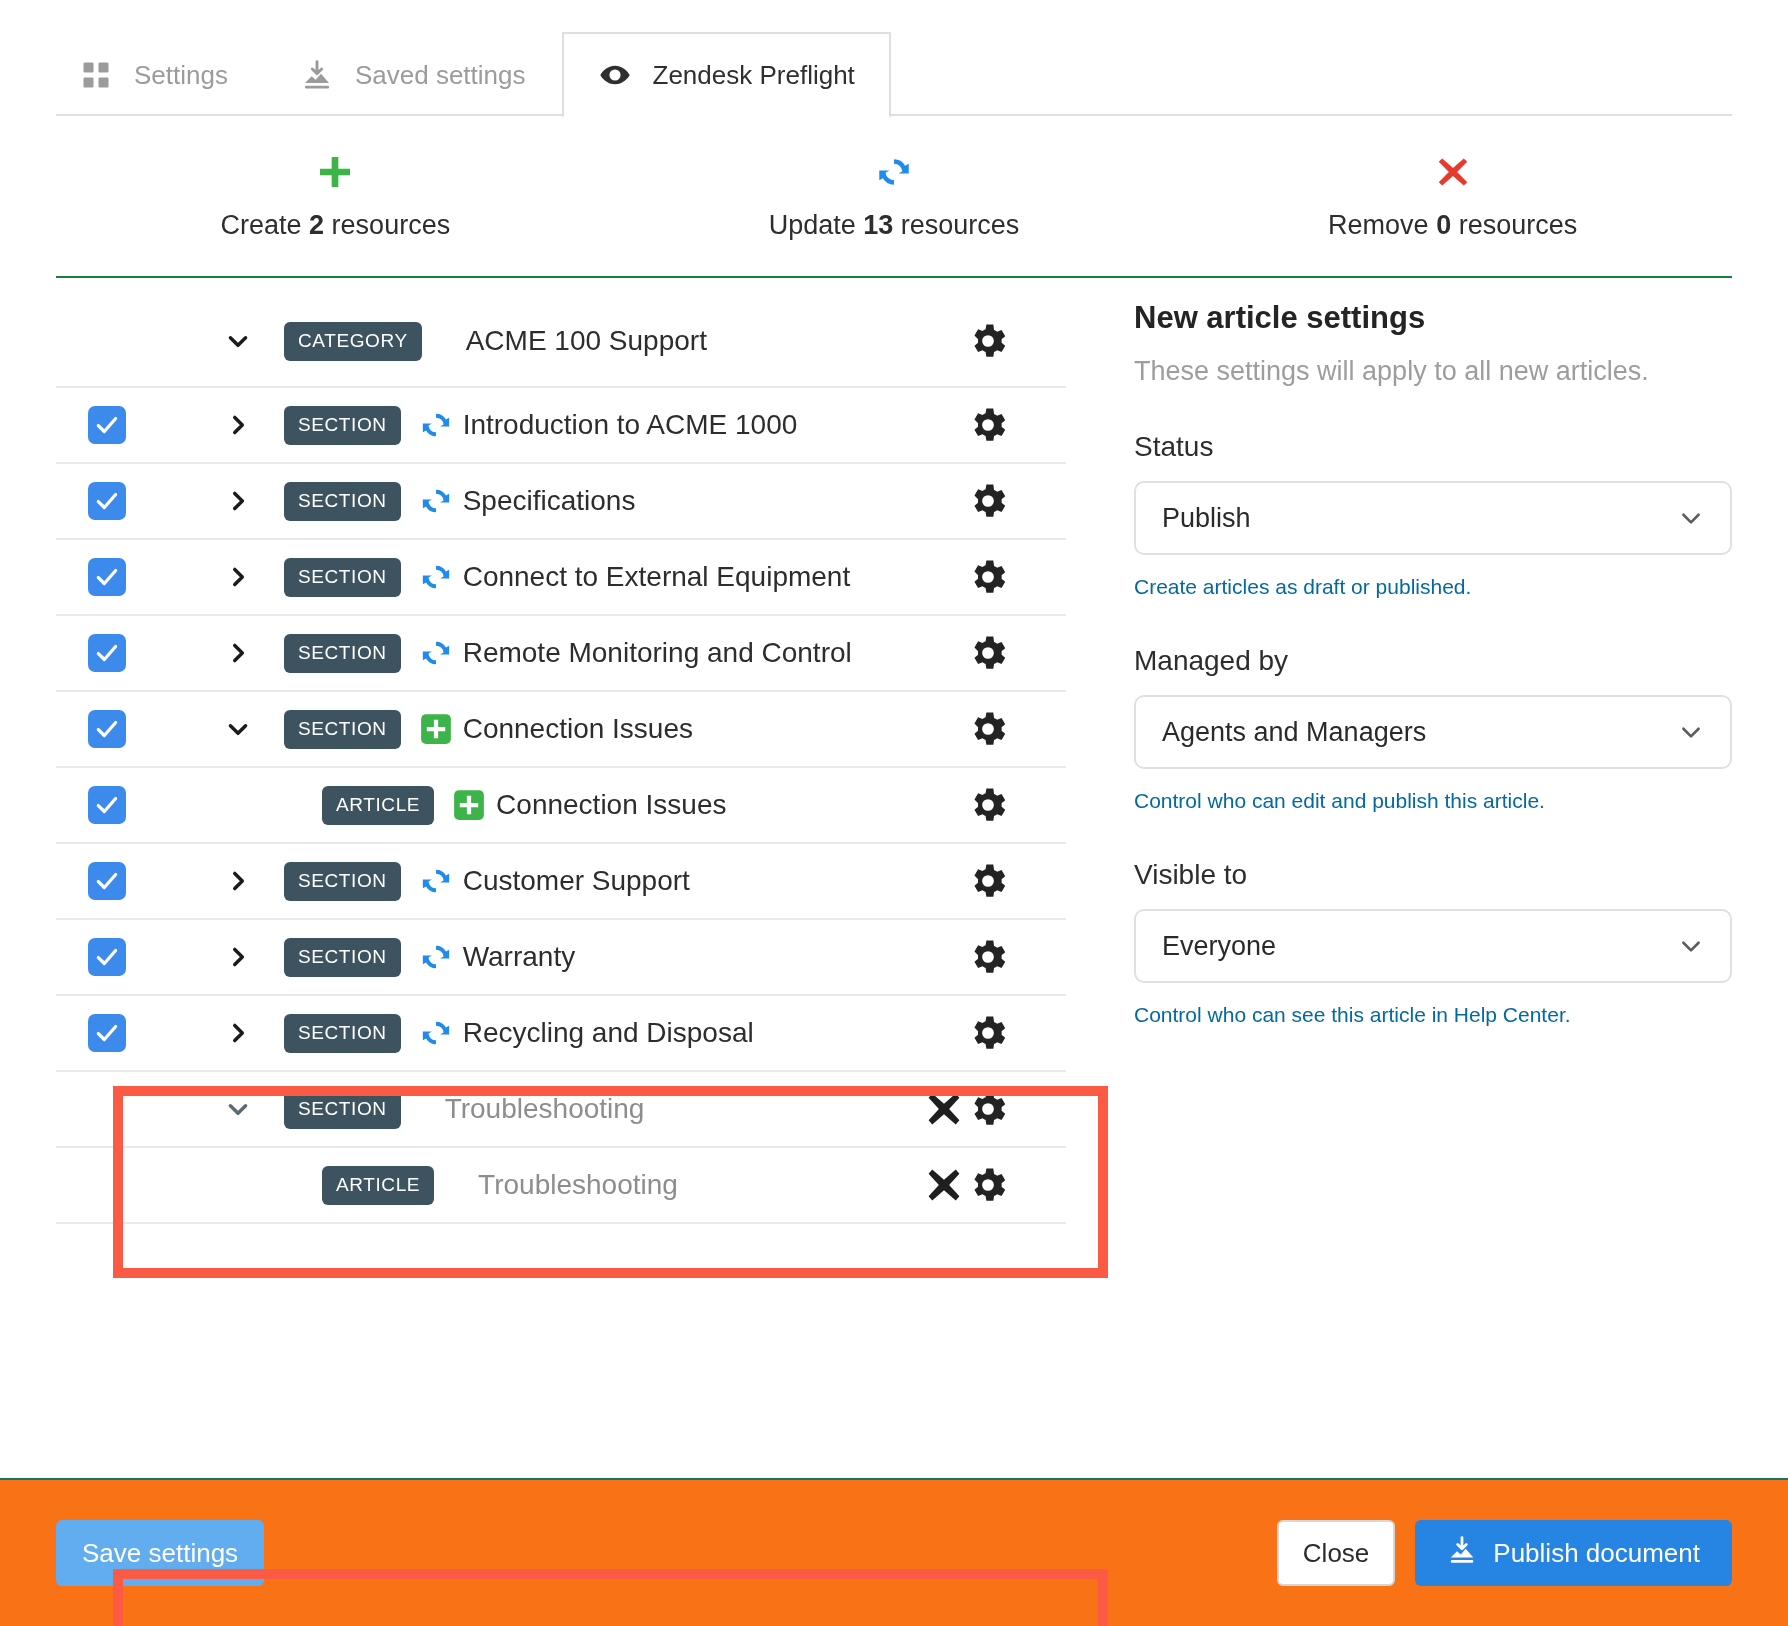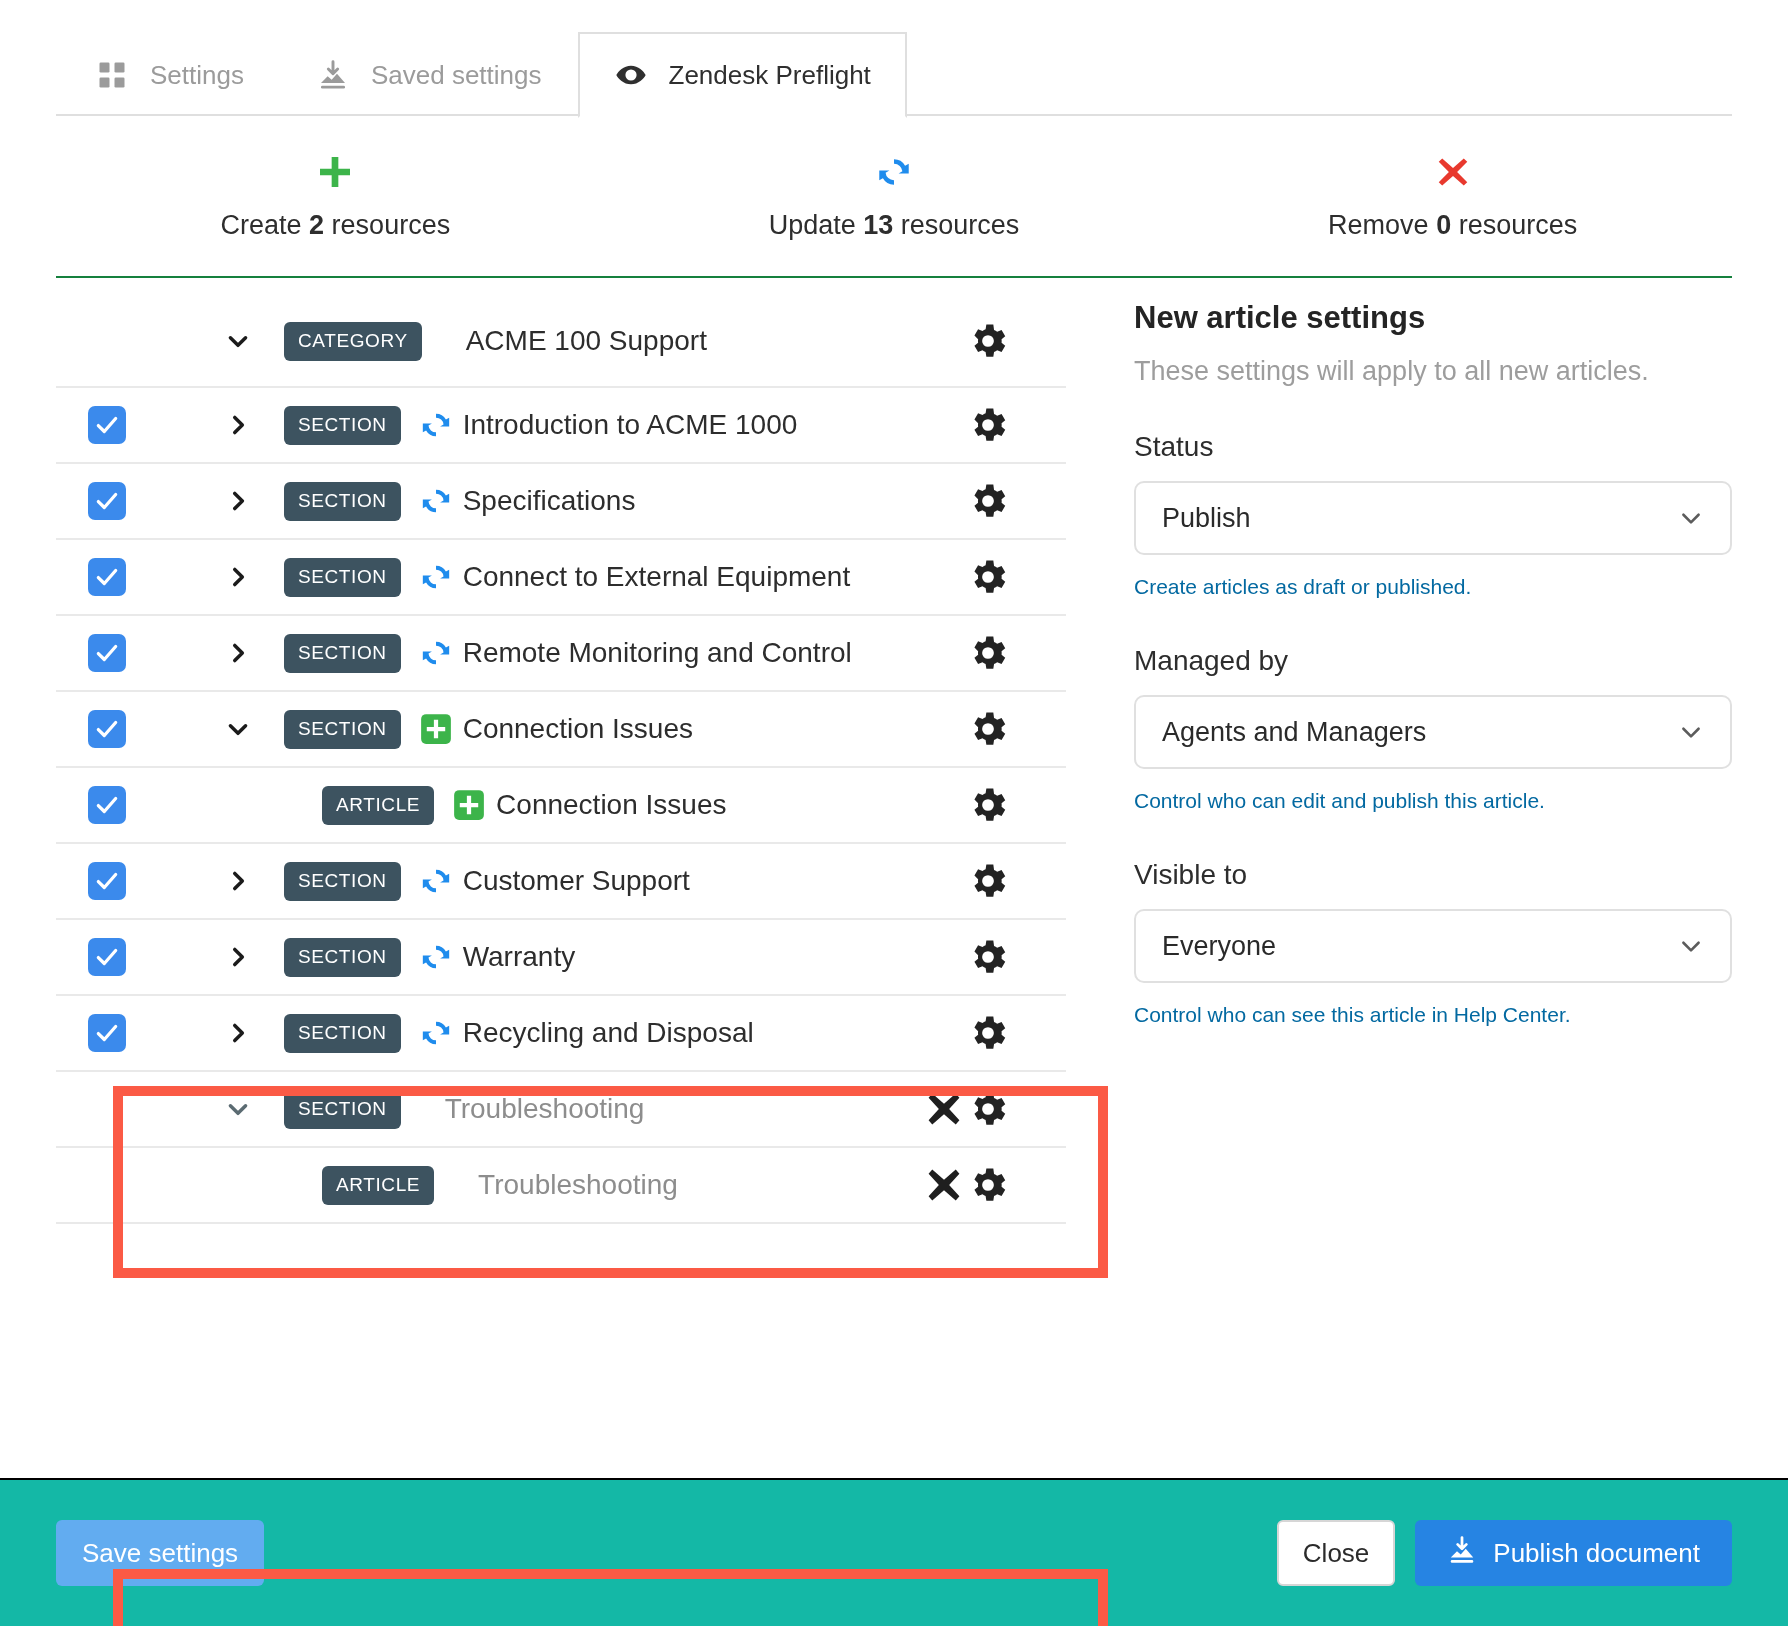--- a/index.html
+++ b/index.html
@@ -18,21 +18,21 @@
     flex-direction: column;
     background: #ffffff;
     overflow: hidden;
   }
 
   
   .tabbar {
     position: relative;
     height: 116px;
     flex: 0 0 116px;
-    padding: 0 59px;
+    padding: 0 43px;
     display: flex;
     align-items: flex-end;
     text-align: right;
   }
   .tabbar::after {
     content: "";
     position: absolute;
     left: 56px; right: 56px; bottom: 0;
     height: 2px;
     background: #dfdfdf;
@@ -179,22 +179,22 @@
     position: absolute; right: 26px; top: 50%;
     transform: translateY(-50%);
     width: 26px; height: 26px;
   }
   .fhint { font-size: 21px; color: #0369a1; margin-bottom: 46px; }
   .fgroup:last-child .fhint { margin-bottom: 0; }
 
   
   .footer {
     flex: 0 0 148px;
-    background: #14b8a6;
-    border-top: 2px solid #000000;
+    background: #f97316;
+    border-top: 2px solid #0f766e;
     display: flex;
     align-items: center;
     padding: 0 56px;
     text-align: right;
   }
   .btn {
     font-size: 26px;
     border-radius: 6px;
     padding: 0 24px;
     height: 66px;

